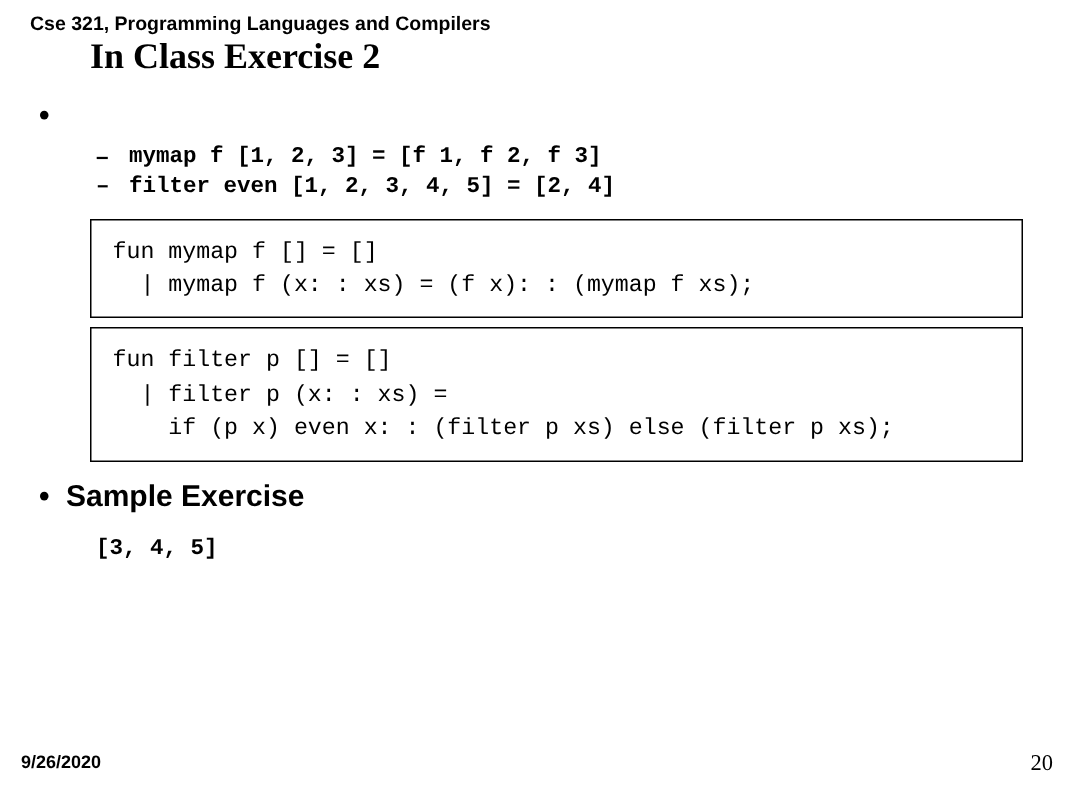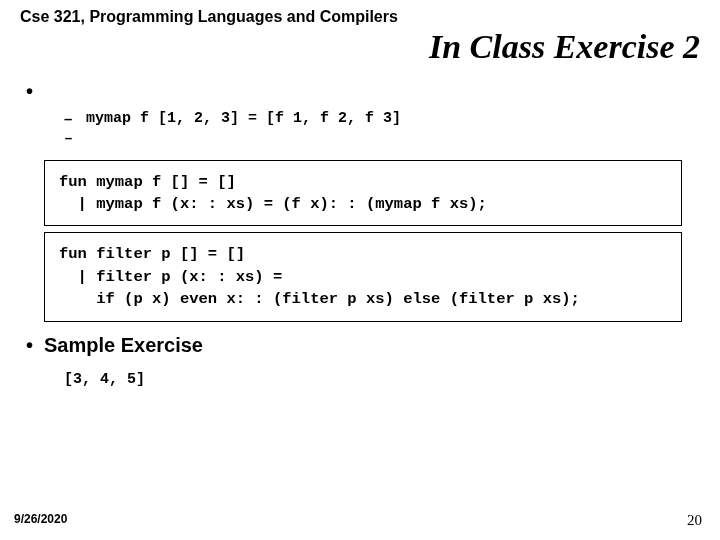--- a/index.html
+++ b/index.html
@@ -6,32 +6,31 @@
   body {
     width: 720px;
     height: 540px;
     background: #ffffff;
     font-family: Arial, Helvetica, sans-serif;
     color: #000;
     position: relative;
     padding: 8px 20px 0 20px;
   }
   .course-header {
-    font-size: 16px;
+    font-size: 13px;
     font-weight: bold;
     margin-bottom: 2px;
   }
   .title {
-    font-size: 34px;
+    font-size: 24px;
     font-weight: bold;
-    text-align: right;
+    text-align: left;
     font-family: "Times New Roman", Times, serif;
     margin-left: 40px;
     margin-bottom: 14px;
-    font-style: italic;
   }
   .bullet-section {
     margin-left: 6px;
     margin-bottom: 6px;
   }
   .bullet-line {
     display: flex;
     align-items: baseline;
     font-size: 20px;
     font-weight: bold;
@@ -47,42 +46,42 @@
     font-size: 15px;
     font-weight: bold;
     line-height: 1.35;
     margin-bottom: 10px;
   }
   .sub-line { display: flex; }
   .dash { width: 22px; flex-shrink: 0; text-align: left; }
   .dash-bold { font-weight: bold; font-family: Arial, sans-serif; }
   .code-box {
     border: 1.5px solid #000;
-    margin: 6px 18px 6px 24px;
+    margin: 6px 18px 6px 40px;
     padding: 10px 8px 10px 14px;
     font-family: "Courier New", Courier, monospace;
     font-size: 15.5px;
-    font-weight: bold;
+    font-weight: normal;
     line-height: 1.45;
     white-space: pre;
   }
   .sample-section {
     margin-top: 12px;
   }
   .sample-lines {
     margin-left: 38px;
     margin-top: 12px;
     font-family: "Courier New", Courier, monospace;
     font-size: 15px;
     font-weight: bold;
     line-height: 1.5;
   }
   .footer {
     position: absolute;
-    bottom: 11px;
+    bottom: 22px;
     left: 14px;
     right: 18px;
     display: flex;
     justify-content: space-between;
     font-size: 12px;
     font-weight: bold;
   }
   .footer .pagenum { font-size: 15px; font-weight: normal; font-family: "Times New Roman", serif; }
 </style>
 </head>
@@ -96,20 +95,21 @@
   <div class="bullet-line">
     <span class="bullet-dot">•</span>
   </div>
   <div class="sub-lines">
     <div class="sub-line">
       <span class="dash dash-bold">–</span>
       <span>mymap f  [1, 2, 3]   =   [f 1, f 2, f 3]</span>
     </div>
     <div class="sub-line">
       <span class="dash">–</span>
+      <span>filter even [1, 2, 3, 4, 5]   =   [2, 4]</span>
     </div>
   </div>
 </div>
 
 <div class="code-box">fun mymap f [] = []
   | mymap f (x: : xs) = (f x): : (mymap f xs);</div>
 <div class="code-box">fun filter p [] = []
   | filter p (x: : xs) =
     if (p x) even x: : (filter p xs) else (filter p xs);</div>
 

